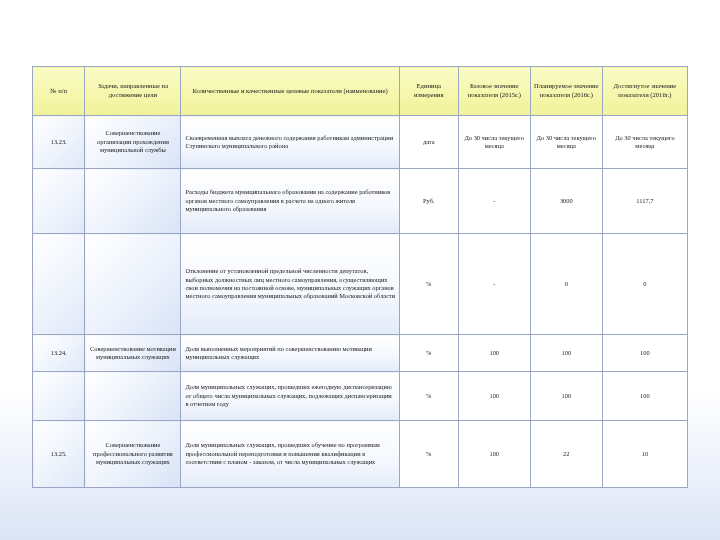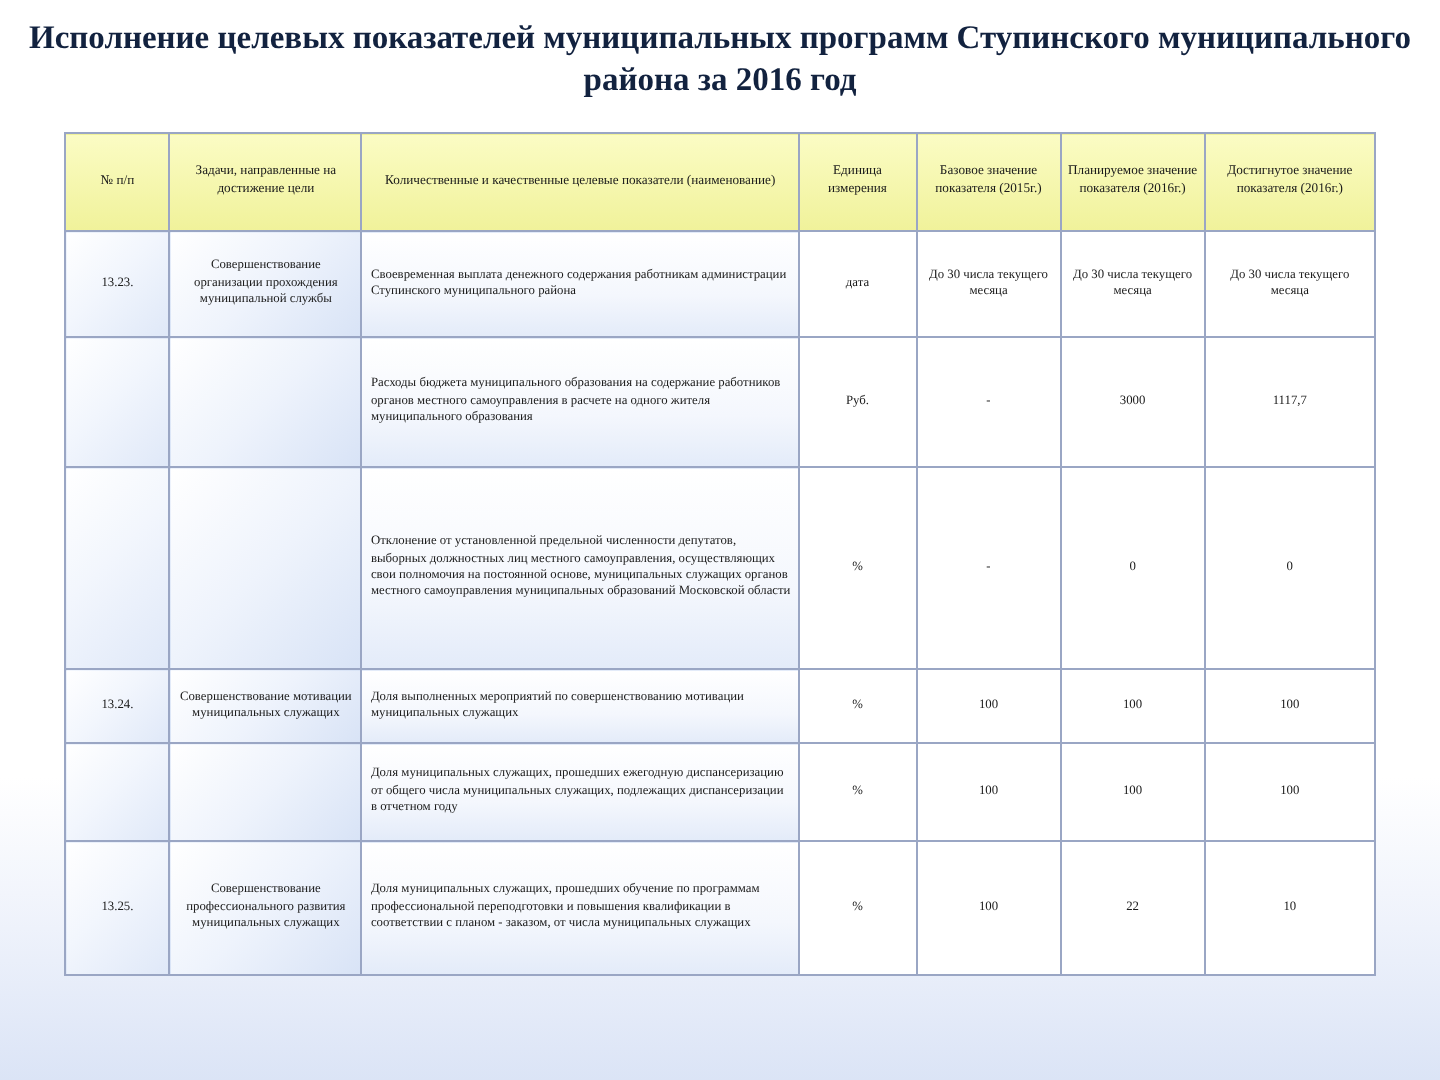--- a/index.html
+++ b/index.html
@@ -79,21 +79,20 @@
   .row-h3 td{height:96px;}
   .row-h4 td{height:32px;}
   .row-h5 td{height:44px;}
   .row-h6 td{height:62px;}
 </style>
 </head>
 <body>
 
 <div class="slide">
 
-  <div class="title">Исполнение целевых показателей муниципальных программ Ступинского муниципального района за 2016 год</div>
 
   <div class="table-wrap">
     <table>
       <colgroup>
         <col style="width:48px">
         <col style="width:88px">
         <col style="width:200px">
         <col style="width:54px">
         <col style="width:66px">
         <col style="width:66px">

